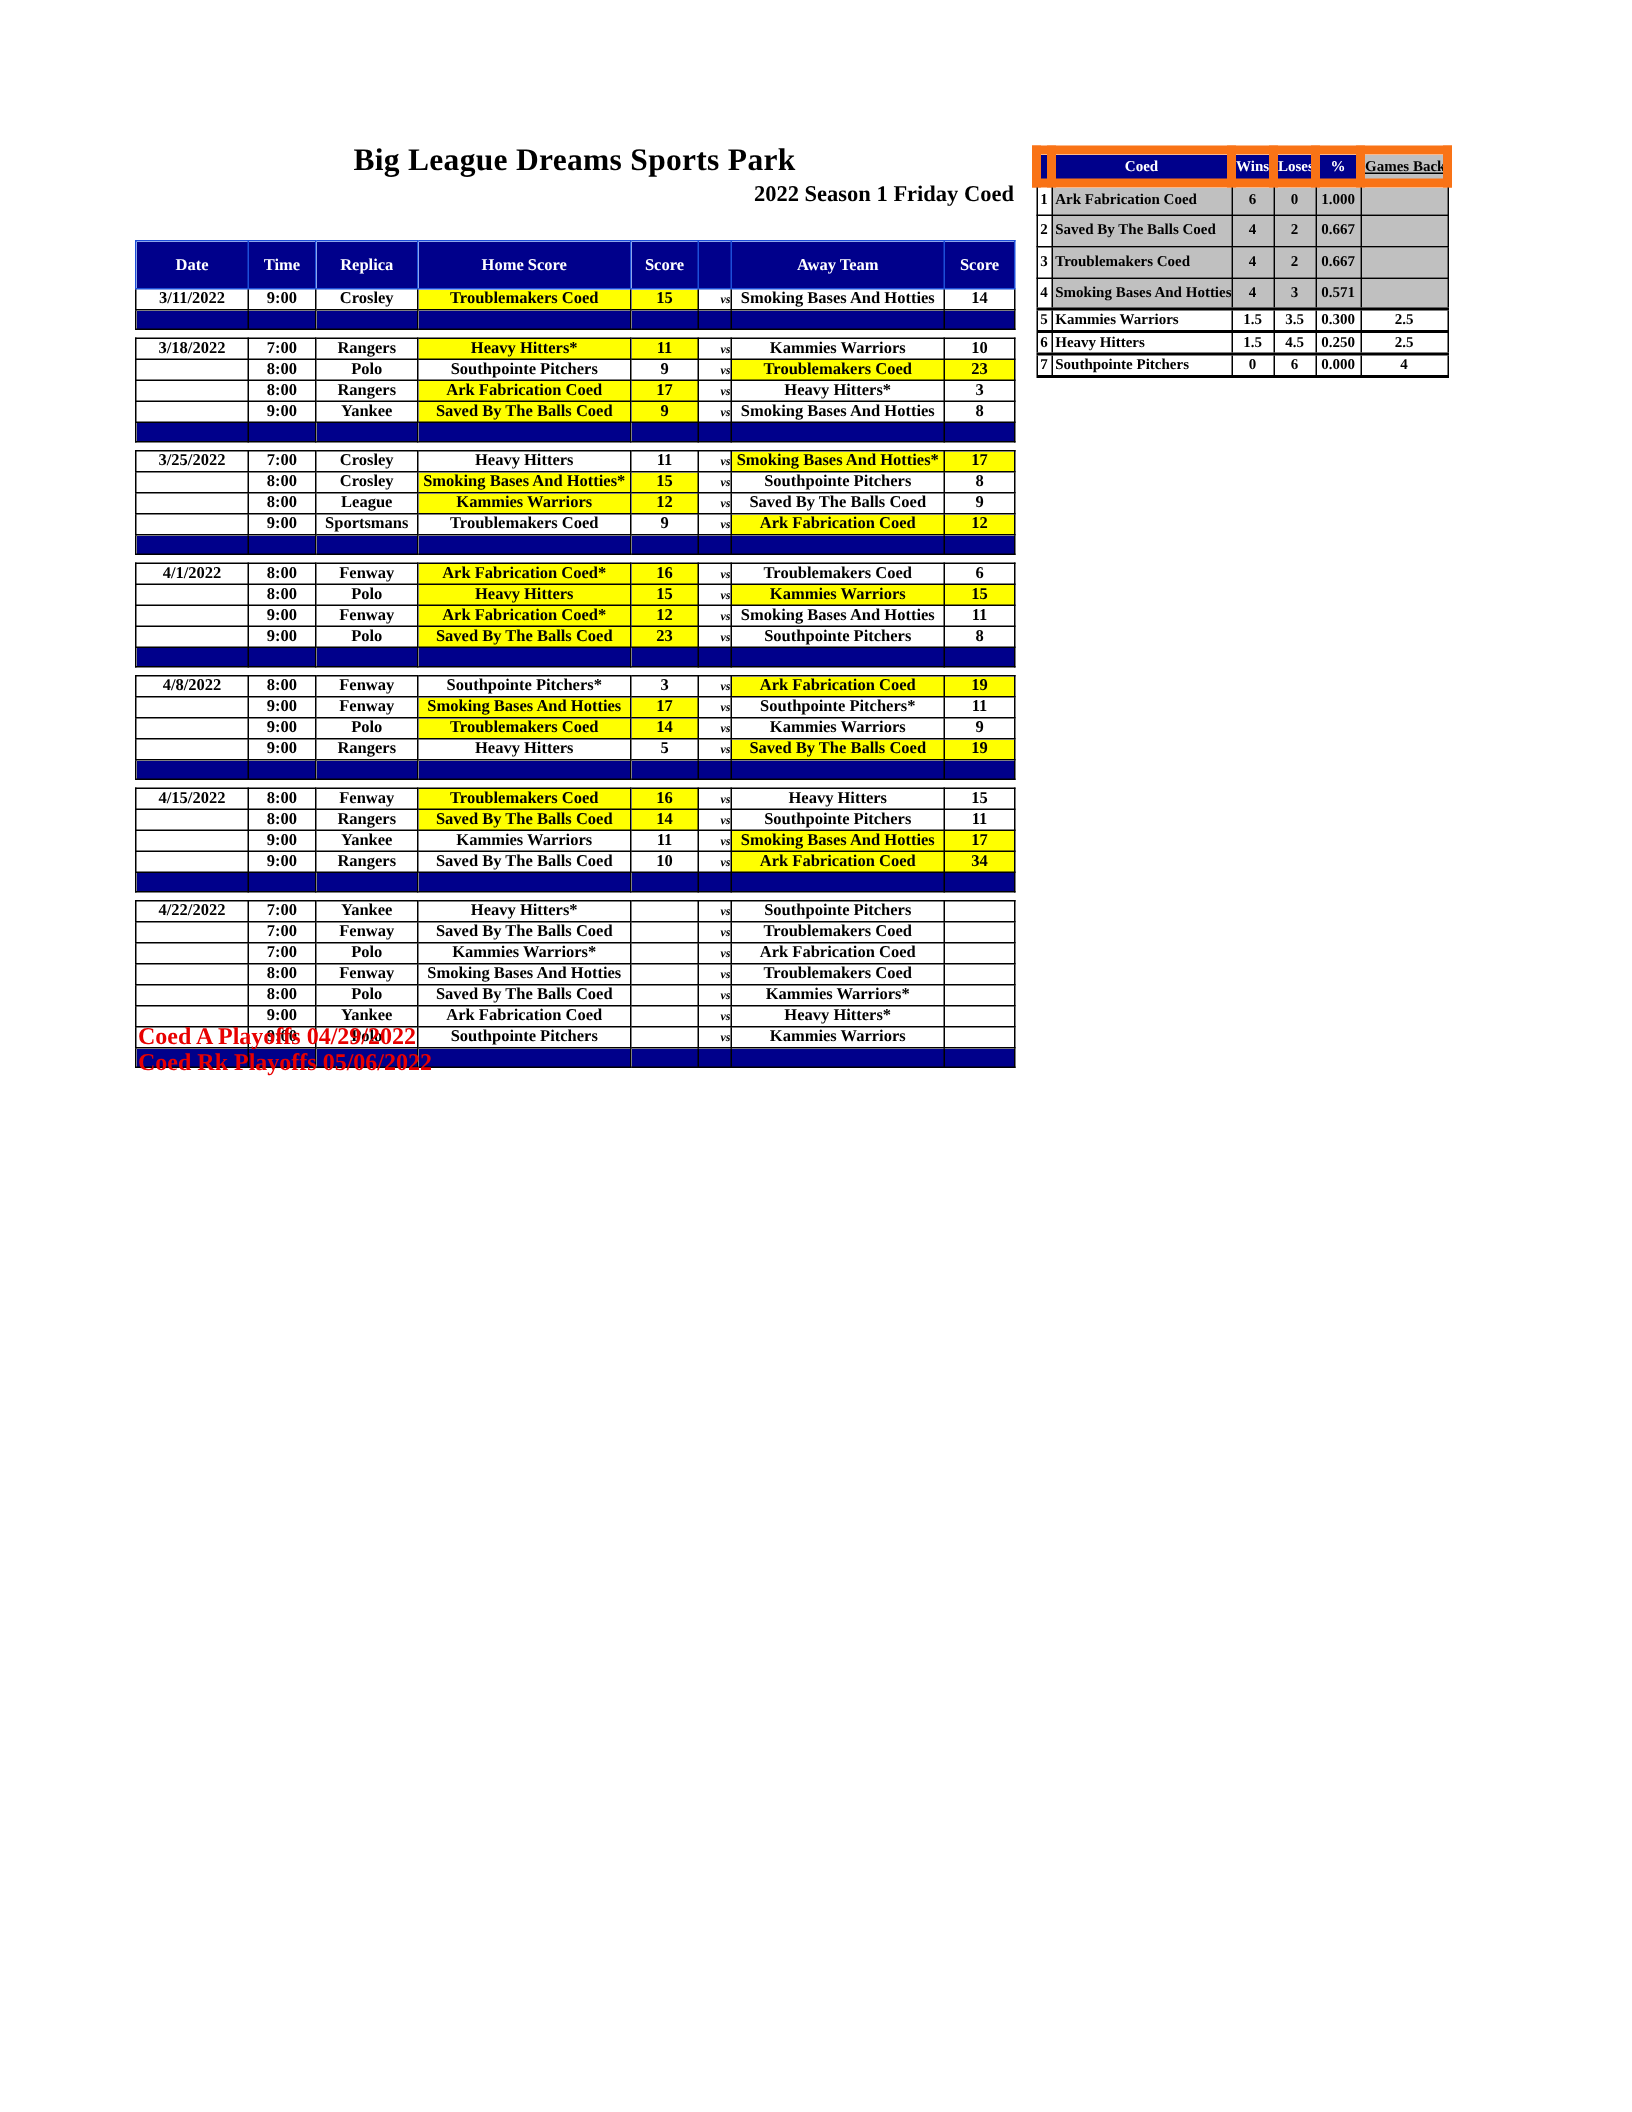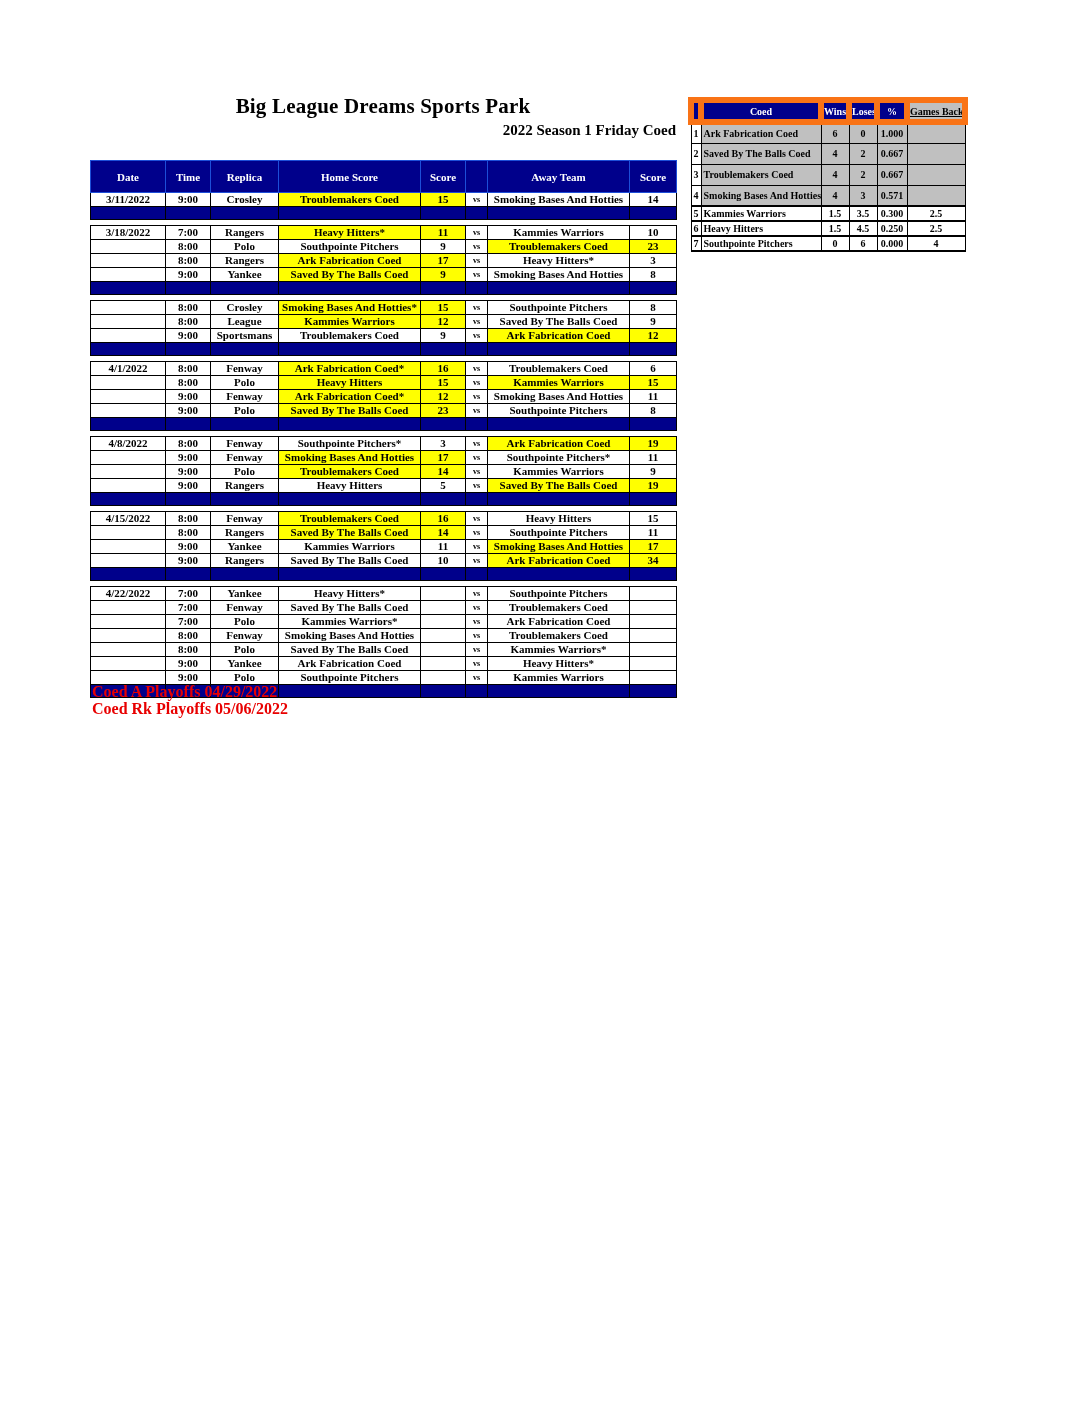--- a/index.html
+++ b/index.html
@@ -23,21 +23,21 @@
   .schedule{position:absolute; left:90px; top:160px; width:586px;}
   .schedule th{
     background:var(--navy); color:#fff; font-size:11px; font-weight:bold;
     height:32px; border:1px solid #1d4ed8; 
   }
   .schedule td{
     border:1px solid #000; font-size:11px; font-weight:bold;
     height:14px; text-align:center; background:#fff; line-height:13px;
   }
   .schedule td.hl{background:var(--yellow);}
-  .schedule td.vs-cell{font-size:8px; padding:0;}
+  .schedule td.vs-cell{font-size:8px; font-style:italic; padding:0;text-align:right;}
   .schedule tr.sep td{background:var(--navy); height:13px; border:1px solid #000;}
   .schedule tr.spacer td{border:none; background:#fff; height:6px;}
 
   
   .standings{position:absolute; left:688px; top:97px; width:274px;}
   .standings th{
     background:var(--navy); color:#fff; font-size:10px; font-weight:bold;
     height:22px; border:6px solid #f97316; text-align:center;
   }
   .standings th.gb-h{background:var(--gray); color:#000;text-decoration:underline;}
@@ -154,20 +154,30 @@
         <td class=""></td>
         <td class=""></td>
         <td class=""></td>
         <td class=""></td>
         <td class=""></td>
         <td class=""></td>
         <td class=""></td>
       </tr>
       <tr class="spacer">
         <td colspan="8"></td>
+      </tr>
+      <tr class="game">
+        <td class="">3/25/2022</td>
+        <td class="">7:00</td>
+        <td class="">Crosley</td>
+        <td class="">Heavy Hitters</td>
+        <td class="">11</td>
+        <td class="vs-cell">vs</td>
+        <td class="hl">Smoking Bases And Hotties*</td>
+        <td class="hl">17</td>
       </tr>
       <tr class="game">
         <td class=""></td>
         <td class="">8:00</td>
         <td class="">Crosley</td>
         <td class="hl">Smoking Bases And Hotties*</td>
         <td class="hl">15</td>
         <td class="vs-cell">vs</td>
         <td class="">Southpointe Pitchers</td>
         <td class="">8</td>

